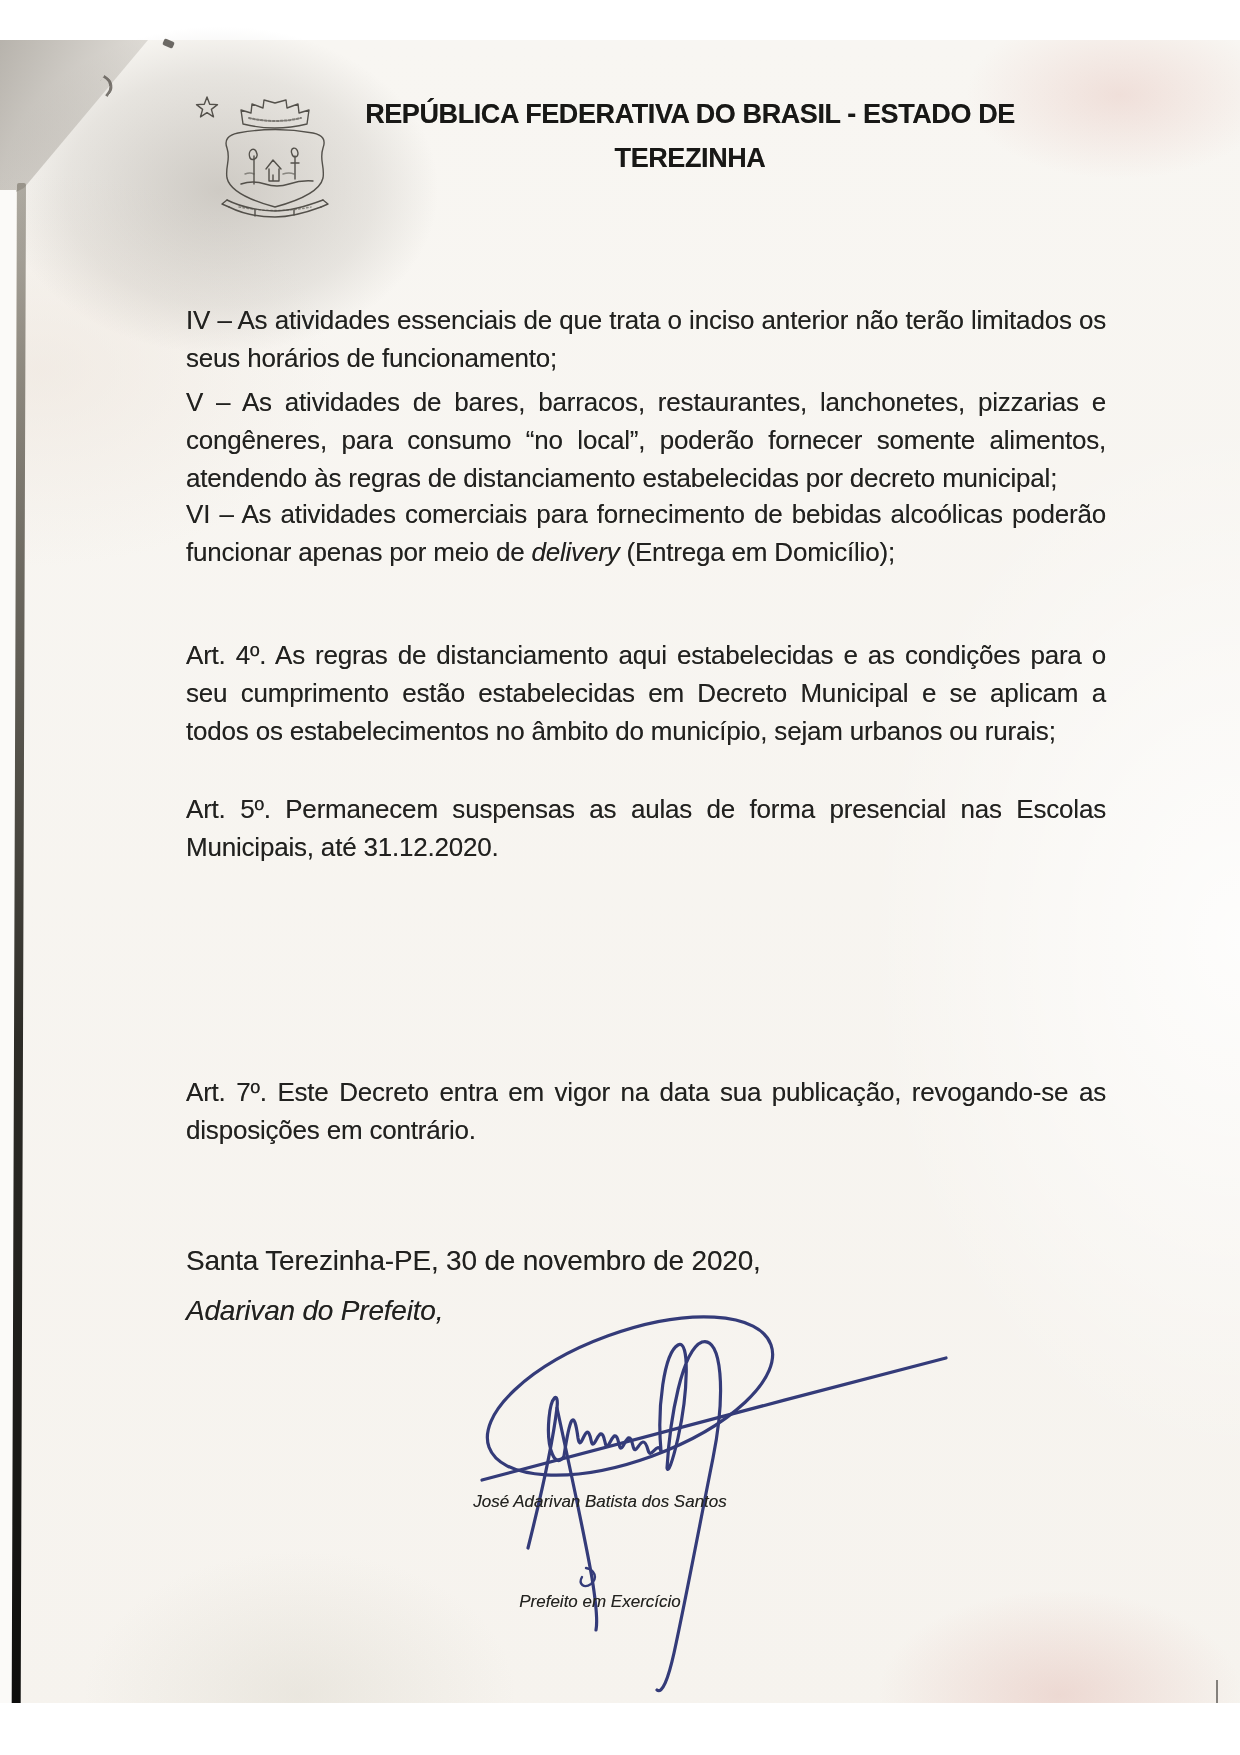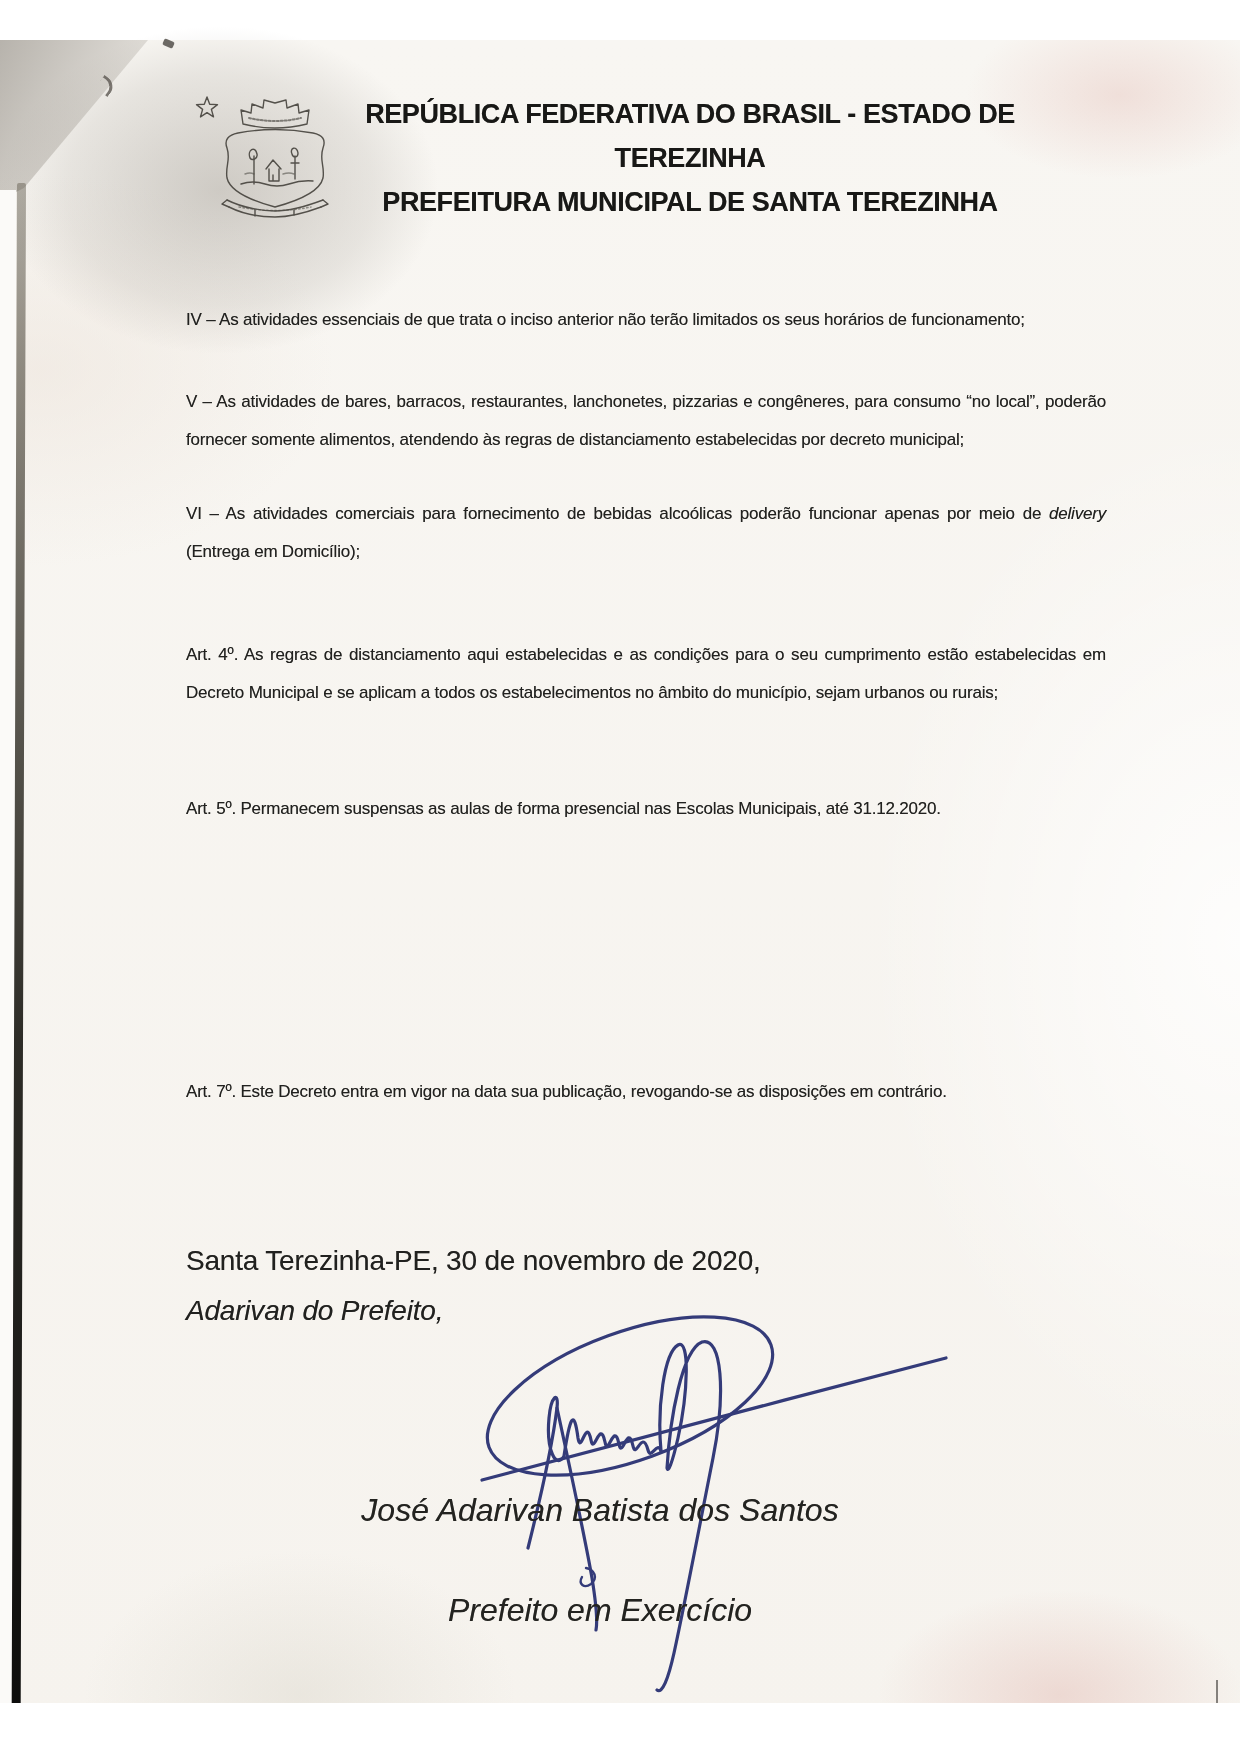--- a/index.html
+++ b/index.html
@@ -36,32 +36,32 @@
     transform:rotate(-0.18deg);transform-origin:left center;
     background:linear-gradient(to right,#0a0a0a 0%,#0a0a0a 86%,rgba(10,10,10,0.85) 93%,rgba(10,10,10,0) 100%);}
   .footer-white{position:absolute;left:0;top:1703px;width:1240px;height:52px;background:#ffffff;}
   
   .crest{position:absolute;left:193px;top:48px;width:145px;height:140px;filter:blur(.3px);opacity:.9;}
   .hdr{position:absolute;left:320px;top:52px;width:740px;text-align:center;
     font-weight:bold;font-size:27px;line-height:44px;color:#181816;letter-spacing:-0.4px;
     text-shadow:0 0 .6px rgba(30,30,30,.55);}
   
   .para{position:absolute;left:186px;width:920px;text-align:justify;
-    font-size:17px;line-height:38px;color:#21211f;letter-spacing:-0.2px;
+    font-size:26px;line-height:38px;color:#21211f;letter-spacing:-0.2px;
     text-shadow:0 0 .6px rgba(45,45,42,.5);}
   .p1{top:261px}.p2{top:343px}.p3{top:455px}.p4{top:596px}.p5{top:750px}.p6{top:872px}.p7{top:1033px}
   .line{position:absolute;left:186px;font-size:28px;color:#21211f;letter-spacing:-0.2px;
     text-shadow:0 0 .6px rgba(45,45,42,.5);}
   .dateline{top:1205px}
   .office{top:1255px;font-style:italic}
   em{font-style:italic}
   
   .sig-svg{position:absolute;left:410px;top:1258px;width:560px;height:400px;}
   .signer{position:absolute;left:350px;width:500px;text-align:center;font-style:italic;
-    font-size:32px;color:#232320;text-shadow:0 0 .6px rgba(45,45,42,.5);}
+    font-size:17px;color:#232320;text-shadow:0 0 .6px rgba(45,45,42,.5);}
   .signer-name{top:1452px}
   .signer-title{top:1552px}
 </style>
 </head>
 <body>
 
 <div class="stage">
   <div class="scan">
     <div class="penumbra"></div>
     <div class="wedge"></div>
@@ -86,21 +86,20 @@
       <path d="M52,86 Q57,84 61,86 M90,86 Q96,84 101,86" opacity="0.6"></path>
       <path d="M34,112 C50,120 70,123 82,123 C96,123 114,118 130,112"></path>
       <path d="M36,119 C52,127 70,129 82,129 C96,129 112,125 128,119"></path>
       <path d="M34,112 L29,116 L36,119 M130,112 L135,116 L128,119 M62,122 L62,128 M101,122 L101,127"></path>
       <path d="M46,119 Q82,126 118,119" stroke-dasharray="1.5 2.5" opacity="0.6"></path>
     </svg>
 
     <div class="hdr">
       <div>REPÚBLICA FEDERATIVA DO BRASIL - ESTADO DE</div>
       <div>TEREZINHA</div>
-      <div>PREFEITURA MUNICIPAL DE SANTA TEREZINHA</div>
     </div>
 
     <div class="para p1">IV – As atividades essenciais de que trata o inciso anterior não terão limitados os seus horários de funcionamento;</div>
     <div class="para p3"><span>VI – As atividades comerciais para fornecimento de bebidas alcoólicas poderão funcionar apenas por meio de </span><em>delivery</em><span> (Entrega em Domicílio);</span></div>
     <div class="para p2">V – As atividades de bares, barracos, restaurantes, lanchonetes, pizzarias e congêneres, para consumo “no local”, poderão fornecer somente alimentos, atendendo às regras de distanciamento estabelecidas por decreto municipal;</div>
     <div class="para p4">Art. 4º. As regras de distanciamento aqui estabelecidas e as condições para o seu cumprimento estão estabelecidas em Decreto Municipal e se aplicam a todos os estabelecimentos no âmbito do município, sejam urbanos ou rurais;</div>
     <div class="para p5">Art. 5º.  Permanecem suspensas as aulas de forma presencial nas Escolas Municipais, até 31.12.2020.</div>
     <div class="para p7">Art. 7º. Este Decreto entra em vigor na data sua publicação, revogando-se as disposições em contrário.</div>
 
     <div class="line dateline">Santa Terezinha-PE, 30 de novembro de 2020,</div>

